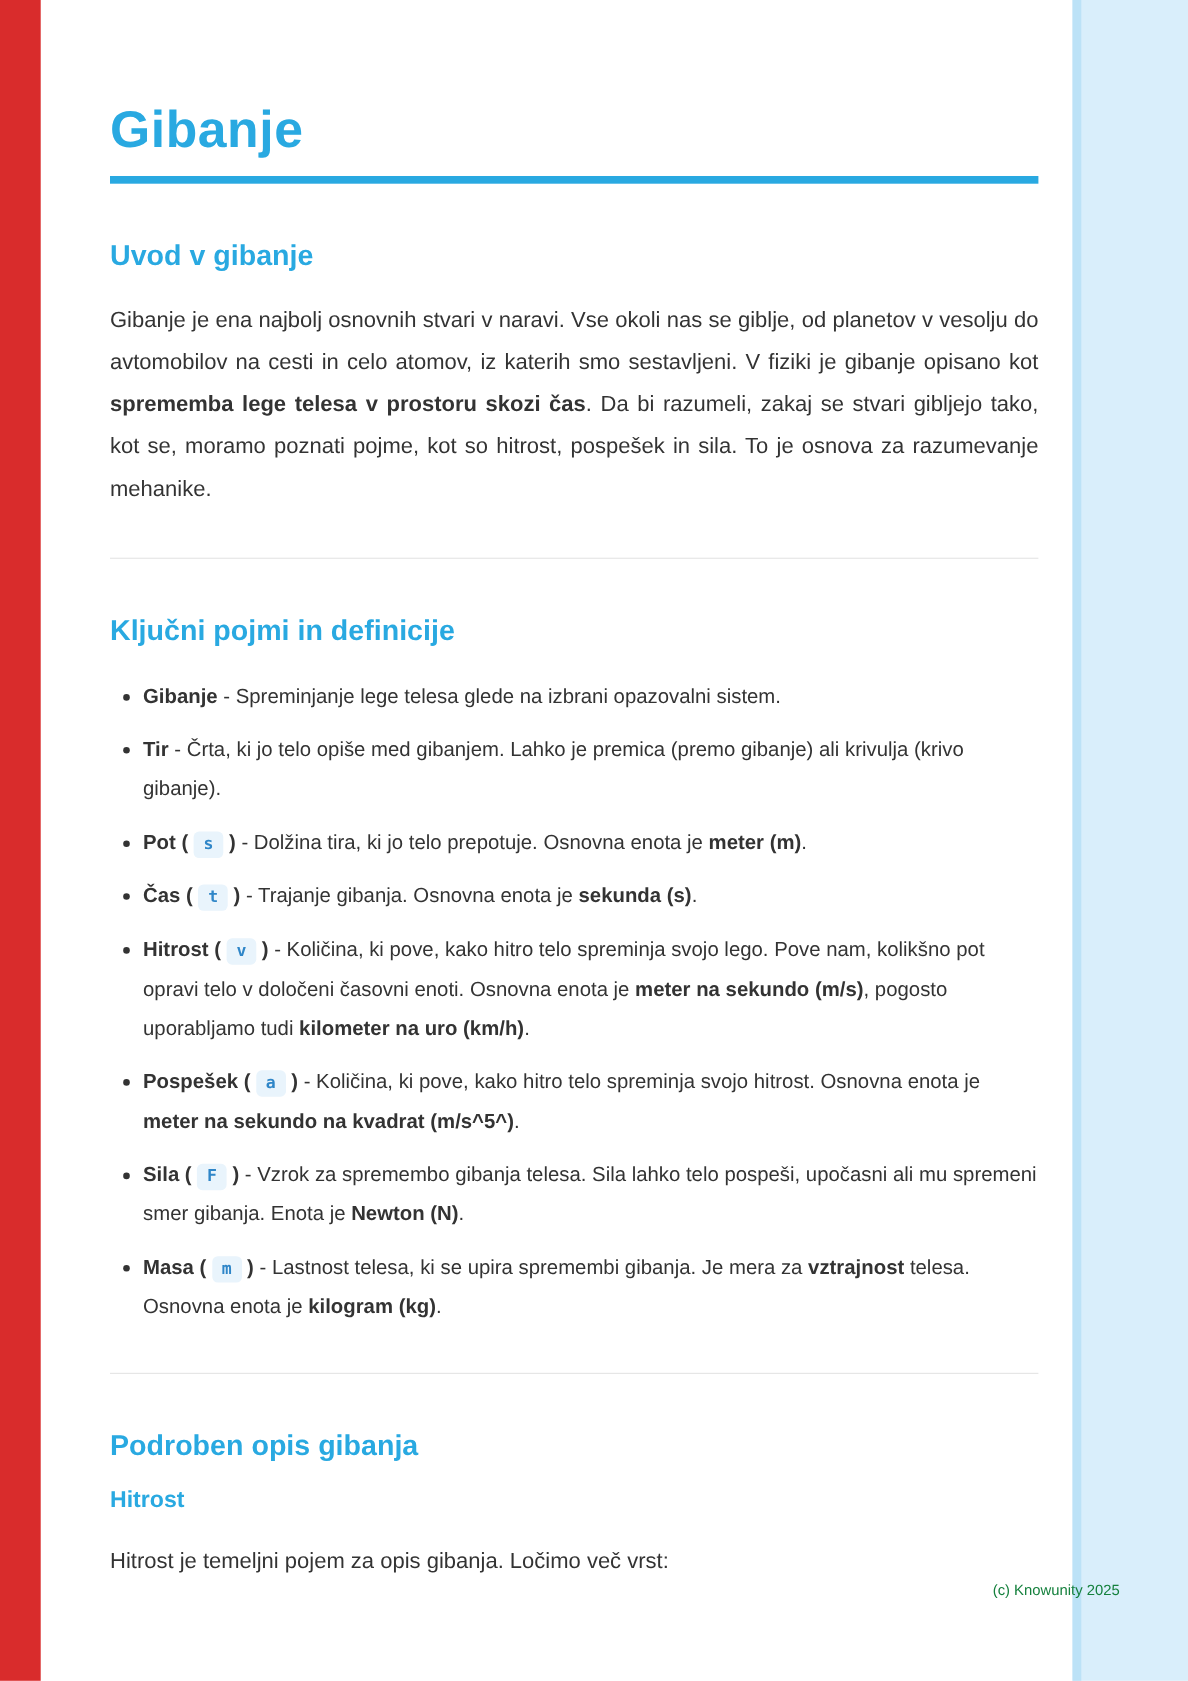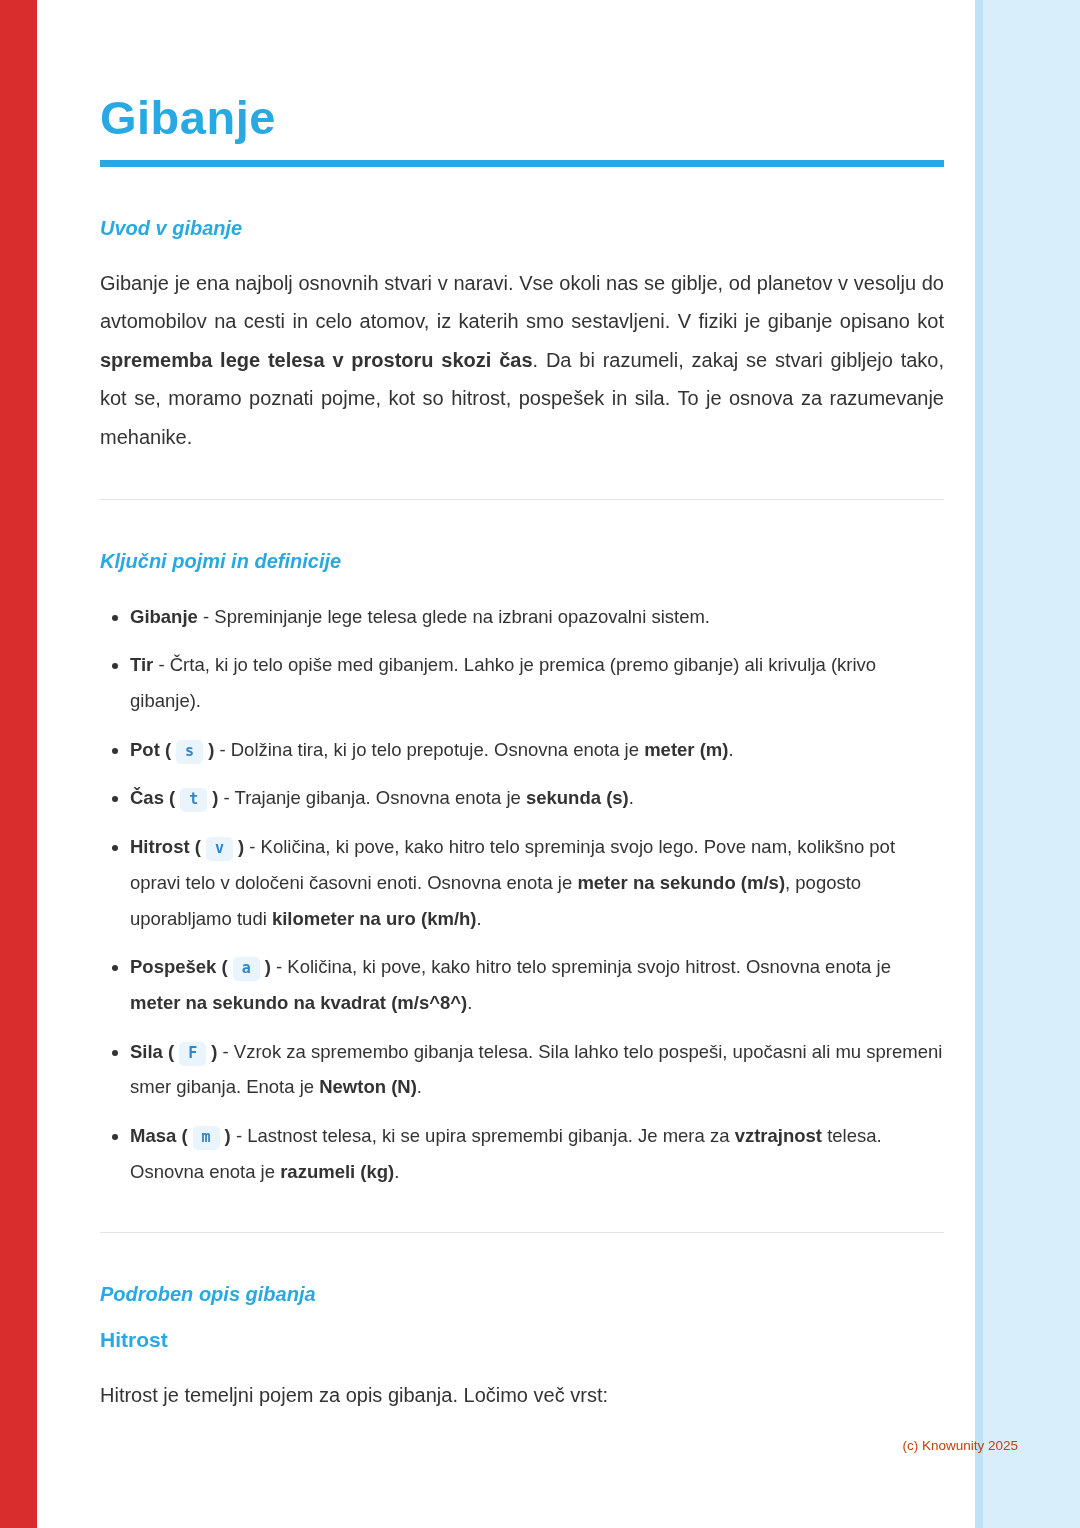--- a/index.html
+++ b/index.html
@@ -37,25 +37,24 @@
     color: #29a9e1;
     letter-spacing: 0.5px;
     line-height: 1.1;
   }
   .title-rule {
     height: 7px;
     background: #29a9e1;
     margin-top: 16px;
   }
   h2.section-heading {
-    font-size: 20px;
+    font-size: 26px;
     font-weight: bold;
     color: #29a9e1;
     margin-top: 50px;
-    font-style: italic;
   }
   h3.sub-heading {
     font-size: 21px;
     font-weight: bold;
     color: #29a9e1;
     margin-top: 22px;
   }
   p.body-text {
     font-size: 20px;
     color: #333333;
@@ -91,21 +90,21 @@
     padding: 1px 9px 2px 9px;
     border-radius: 5px;
     margin: 0 5px;
     vertical-align: baseline;
   }
   .footer {
     position: absolute;
     top: 1438px;
     right: 62px;
     font-size: 13.5px;
-    color: #c2410c;
+    color: #15803d;
     z-index: 2;
   }
 </style>
 </head>
 <body>
 
 <div class="page">
 
   <div class="red-stripe"></div>
   <div class="blue-panel"></div>
@@ -120,23 +119,23 @@
 
     <hr class="divider">
 
     <h2 class="section-heading">Ključni pojmi in definicije</h2>
     <ul class="def-list">
         <li><span class="bold">Gibanje</span><span> - Spreminjanje lege telesa glede na izbrani opazovalni sistem.</span></li>
         <li><span class="bold">Tir</span><span> - Črta, ki jo telo opiše med gibanjem. Lahko je premica (premo gibanje) ali krivulja (krivo gibanje).</span></li>
         <li><span class="bold">Pot (</span><span class="code-chip">s</span><span class="bold">)</span><span> - Dolžina tira, ki jo telo prepotuje. Osnovna enota je </span><span class="bold">meter (m)</span><span>.</span></li>
         <li><span class="bold">Čas (</span><span class="code-chip">t</span><span class="bold">)</span><span> - Trajanje gibanja. Osnovna enota je </span><span class="bold">sekunda (s)</span><span>.</span></li>
         <li><span class="bold">Hitrost (</span><span class="code-chip">v</span><span class="bold">)</span><span> - Količina, ki pove, kako hitro telo spreminja svojo lego. Pove nam, kolikšno pot opravi telo v določeni časovni enoti. Osnovna enota je </span><span class="bold">meter na sekundo (m/s)</span><span>, pogosto uporabljamo tudi </span><span class="bold">kilometer na uro (km/h)</span><span>.</span></li>
-        <li><span class="bold">Pospešek (</span><span class="code-chip">a</span><span class="bold">)</span><span> - Količina, ki pove, kako hitro telo spreminja svojo hitrost. Osnovna enota je </span><span class="bold">meter na sekundo na kvadrat (m/s^8^)</span><span>.</span></li>
+        <li><span class="bold">Pospešek (</span><span class="code-chip">a</span><span class="bold">)</span><span> - Količina, ki pove, kako hitro telo spreminja svojo hitrost. Osnovna enota je </span><span class="bold">meter na sekundo na kvadrat (m/s^5^)</span><span>.</span></li>
         <li><span class="bold">Sila (</span><span class="code-chip">F</span><span class="bold">)</span><span> - Vzrok za spremembo gibanja telesa. Sila lahko telo pospeši, upočasni ali mu spremeni smer gibanja. Enota je </span><span class="bold">Newton (N)</span><span>.</span></li>
-        <li><span class="bold">Masa (</span><span class="code-chip">m</span><span class="bold">)</span><span> - Lastnost telesa, ki se upira spremembi gibanja. Je mera za </span><span class="bold">vztrajnost</span><span> telesa. Osnovna enota je </span><span class="bold">razumeli (kg)</span><span>.</span></li>
+        <li><span class="bold">Masa (</span><span class="code-chip">m</span><span class="bold">)</span><span> - Lastnost telesa, ki se upira spremembi gibanja. Je mera za </span><span class="bold">vztrajnost</span><span> telesa. Osnovna enota je </span><span class="bold">kilogram (kg)</span><span>.</span></li>
       </ul>
 
     <hr class="divider">
 
     <h2 class="section-heading">Podroben opis gibanja</h2>
     <h3 class="sub-heading">Hitrost</h3>
     <p class="body-text"><span>Hitrost je temeljni pojem za opis gibanja. Ločimo več vrst:</span></p>
 
   </div>
 

